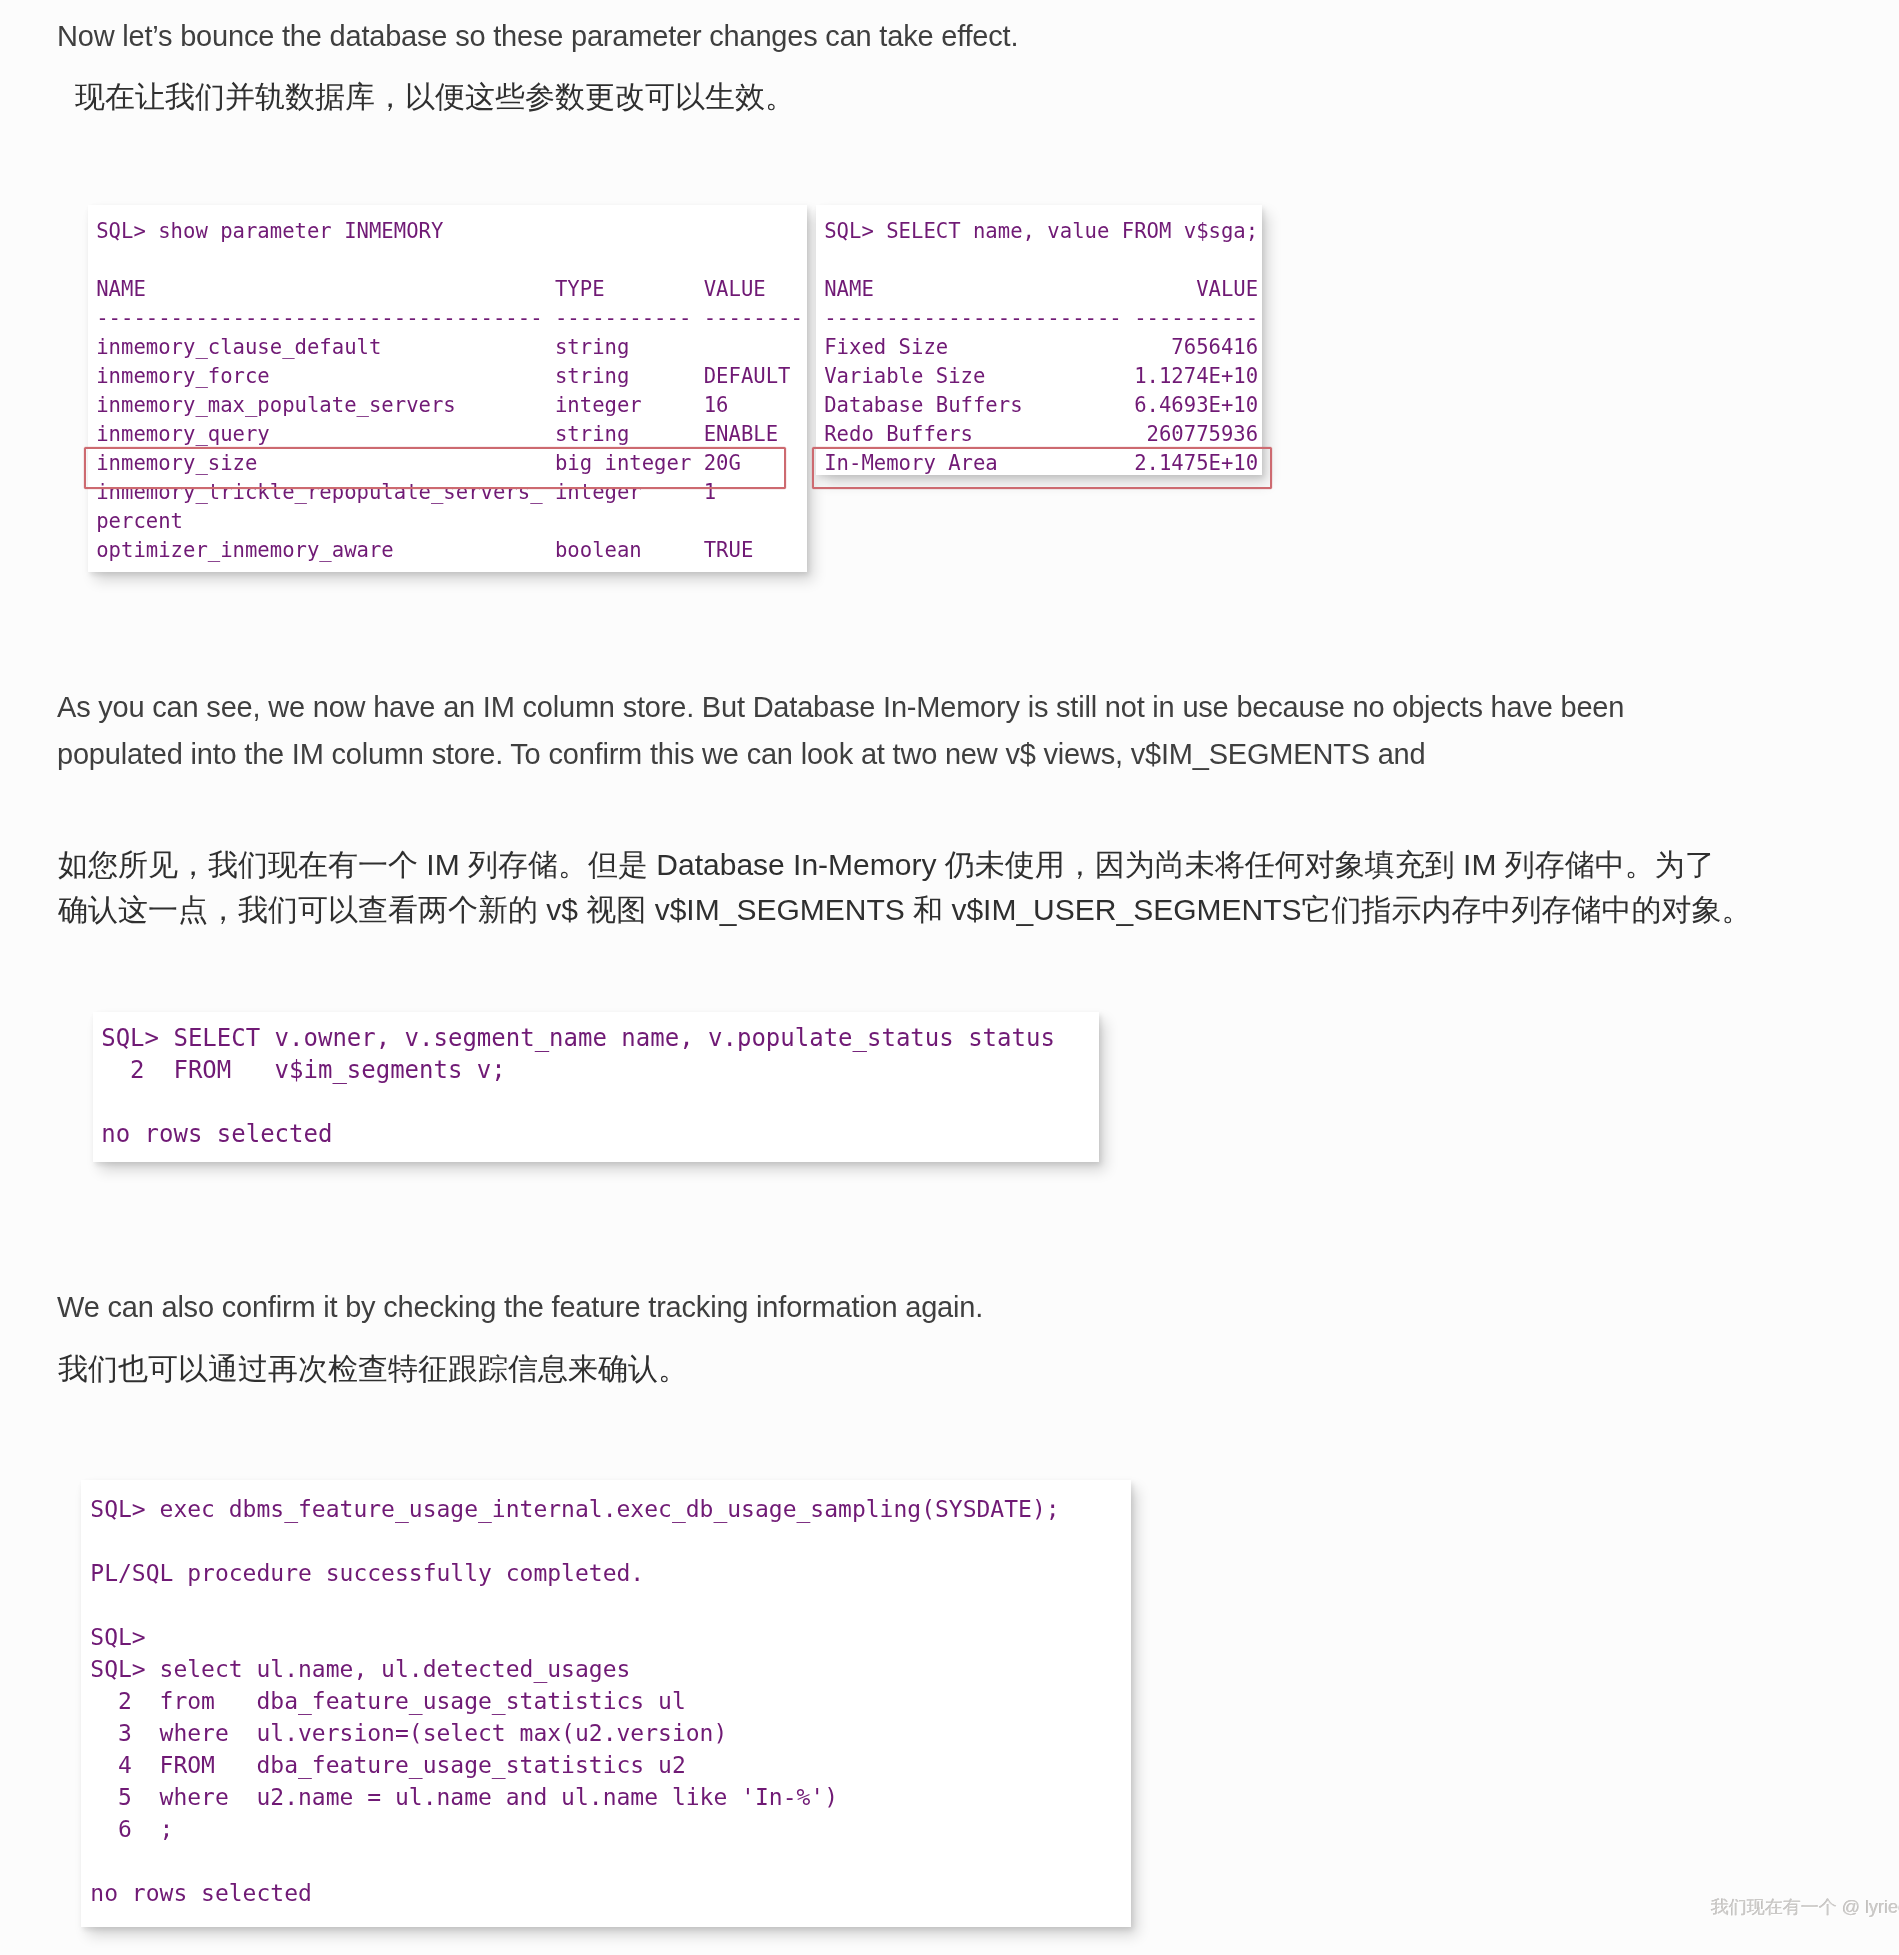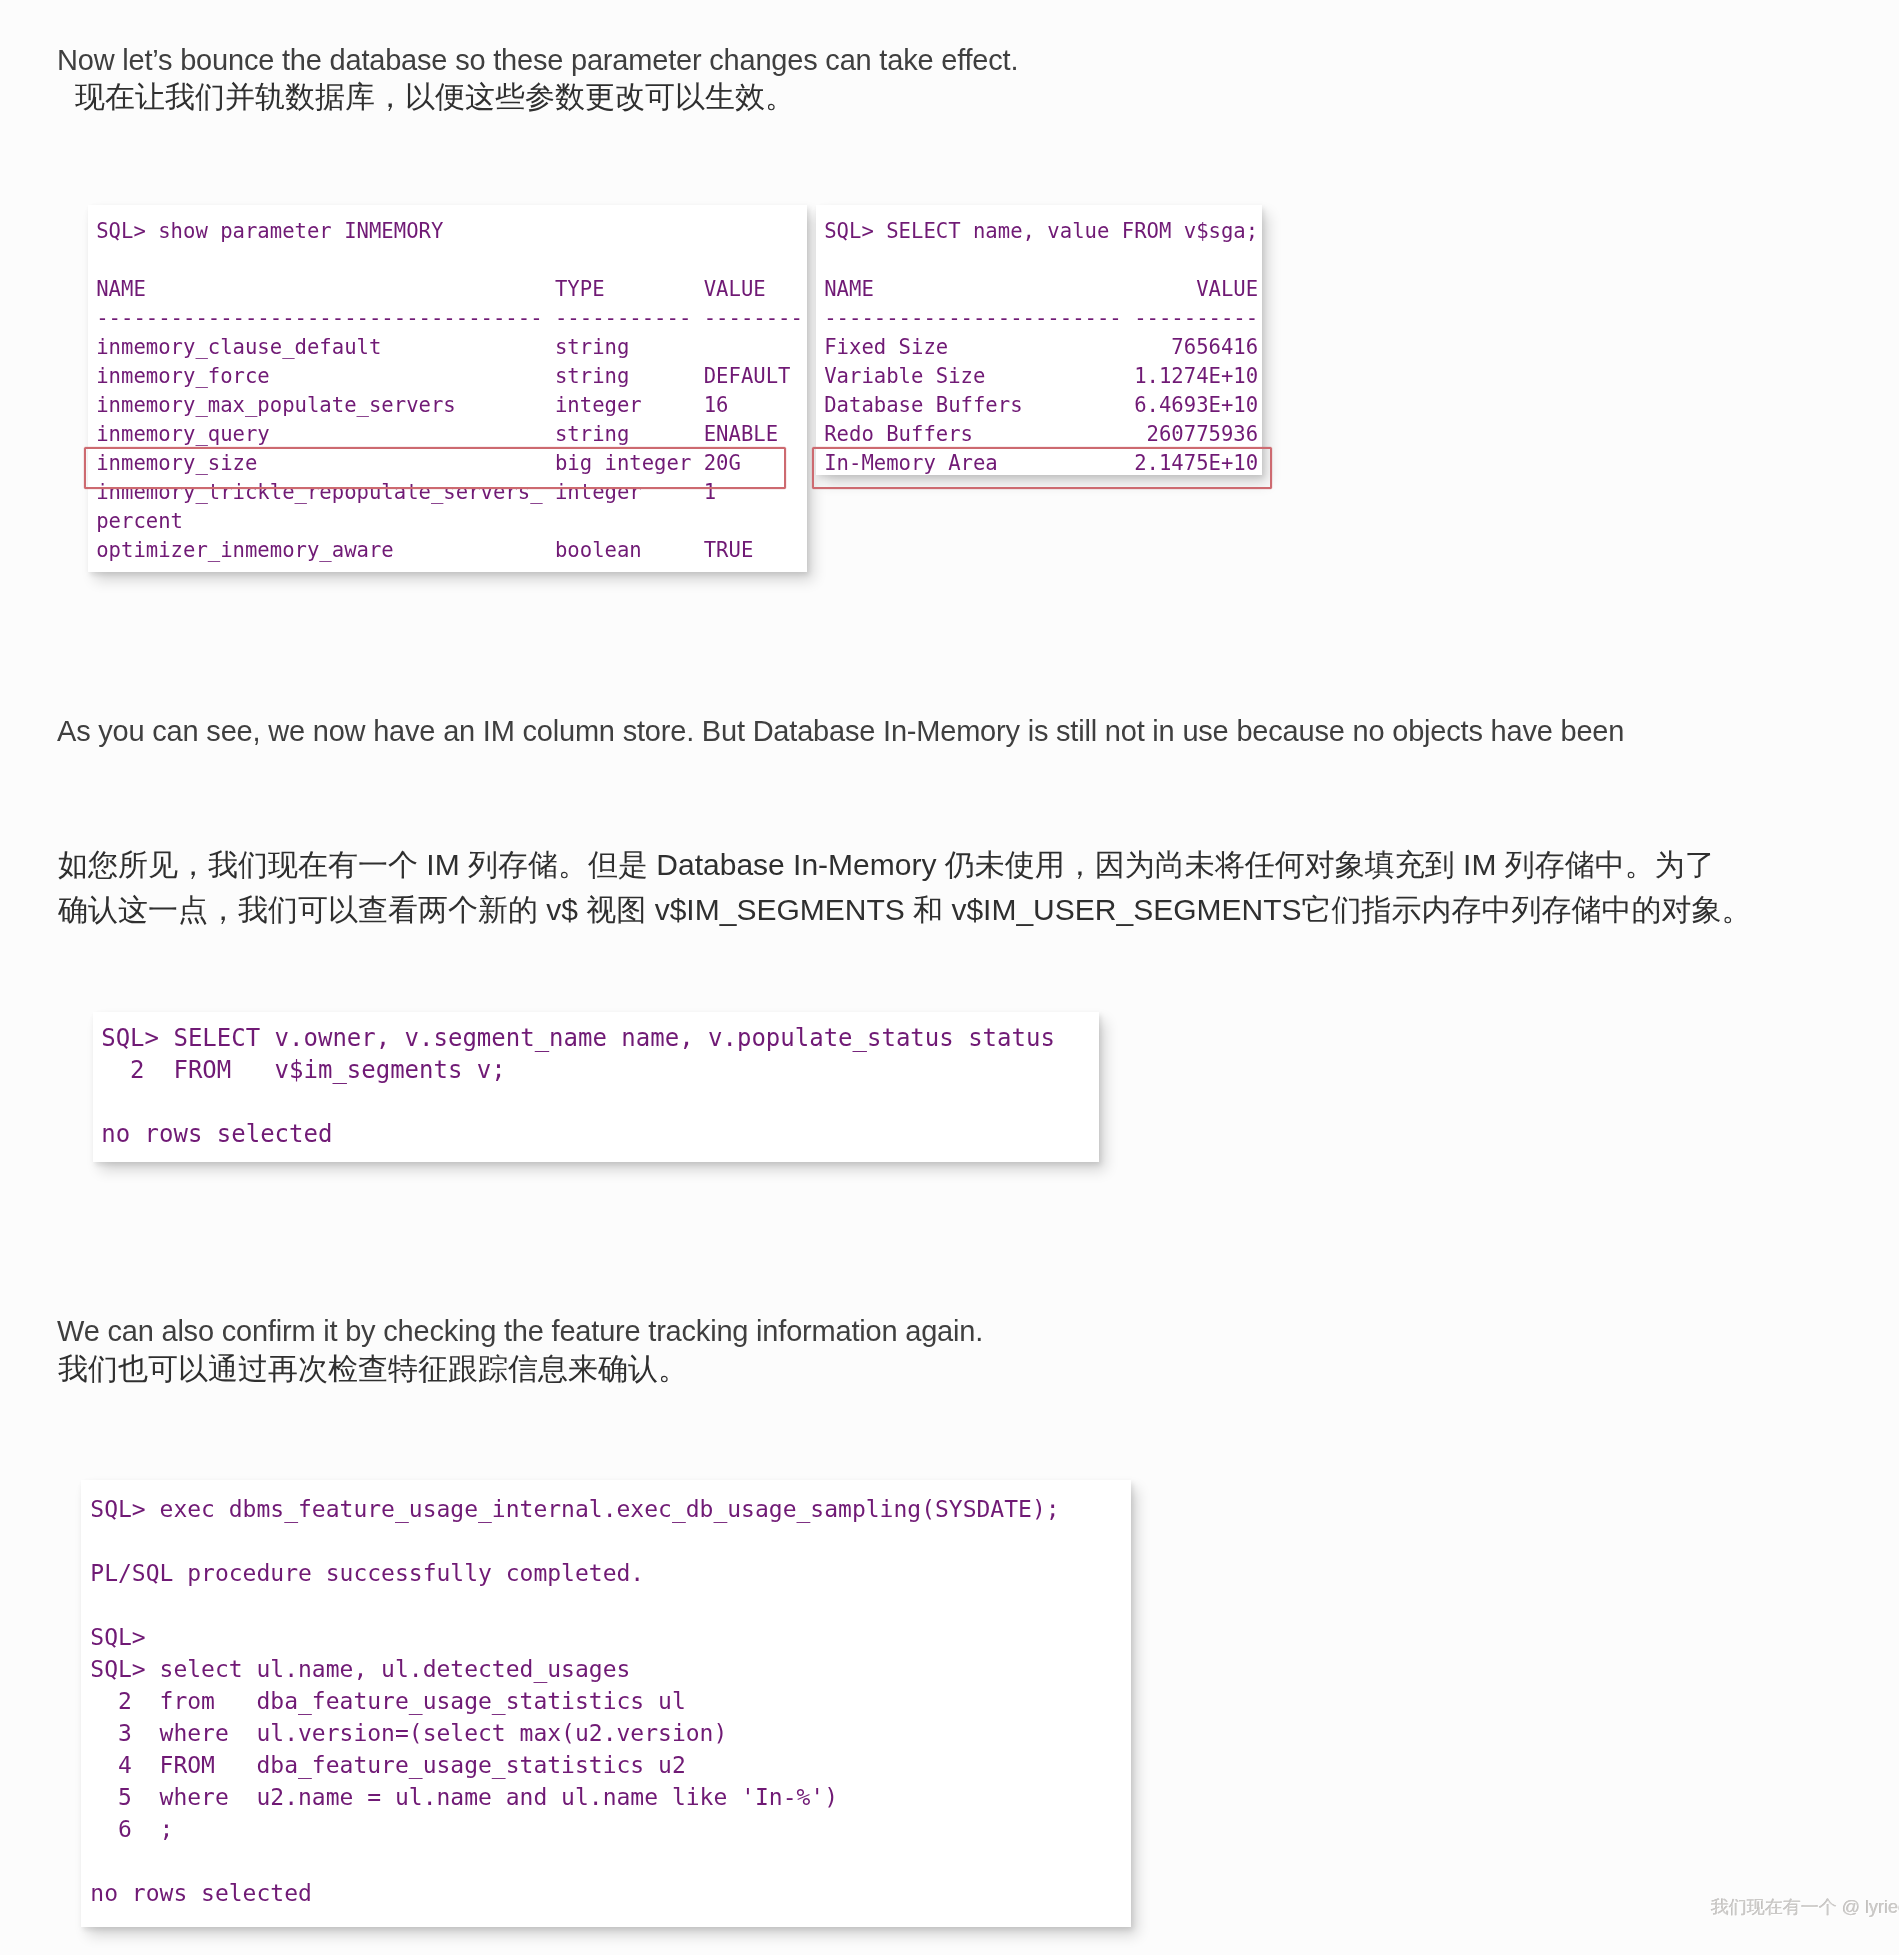--- a/index.html
+++ b/index.html
@@ -3,21 +3,21 @@
 <meta charset="utf-8">
 <style>
   html,body{margin:0;padding:0;}
   body{
     width:1900px;height:1955px;position:relative;overflow:hidden;
     background:#fcfcfc;
     font-family:"Liberation Sans", sans-serif;
   }
   
   .para{position:absolute;white-space:nowrap;}
-  .en{font-size:29px;color:#3f3f3f;letter-spacing:-0.2px;margin-top:24px;}
+  .en{font-size:29px;color:#3f3f3f;letter-spacing:-0.2px;}
   .zh{font-size:30px;color:#2f2f2f;}
   .multiline .line{white-space:nowrap;}
   .en.multiline .line{height:47px;line-height:47px;}
   .zh.multiline .line{height:45px;line-height:45px;}
 
   
   .panel{
     position:absolute;background:#ffffff;
     box-shadow:7.2px 9.3px 13.4px rgba(0,0,0,0.16), 2.1px 3.1px 5.2px rgba(0,0,0,0.10);
   }
@@ -86,20 +86,21 @@
 Variable Size            1.1274E+10
 Database Buffers         6.4693E+10
 Redo Buffers              260775936
 In-Memory Area           2.1475E+10</pre>
 </div>
 <div id="redbox-left" class="redbox"></div>
 <div id="redbox-right" class="redbox"></div>
 
 <div id="p2-en" class="para en multiline">
   <div class="line">As you can see, we now have an IM column store. But Database In-Memory is still not in use because no objects have been</div>
+  <div class="line">populated into the IM column store. To confirm this we can look at two new v$ views, v$IM_SEGMENTS and</div>
 </div>
 <div id="p2-zh" class="para zh multiline">
   <div class="line">如您所见，我们现在有一个 IM 列存储。但是 Database In-Memory 仍未使用，因为尚未将任何对象填充到 IM 列存储中。为了</div>
   <div class="line">确认这一点，我们可以查看两个新的 v$ 视图 v$IM_SEGMENTS 和 v$IM_USER_SEGMENTS它们指示内存中列存储中的对象。</div>
 </div>
 
 <div id="panel-im-segments" class="panel">
   <pre>SQL&gt; SELECT v.owner, v.segment_name name, v.populate_status status
   2  FROM   v$im_segments v;
 

